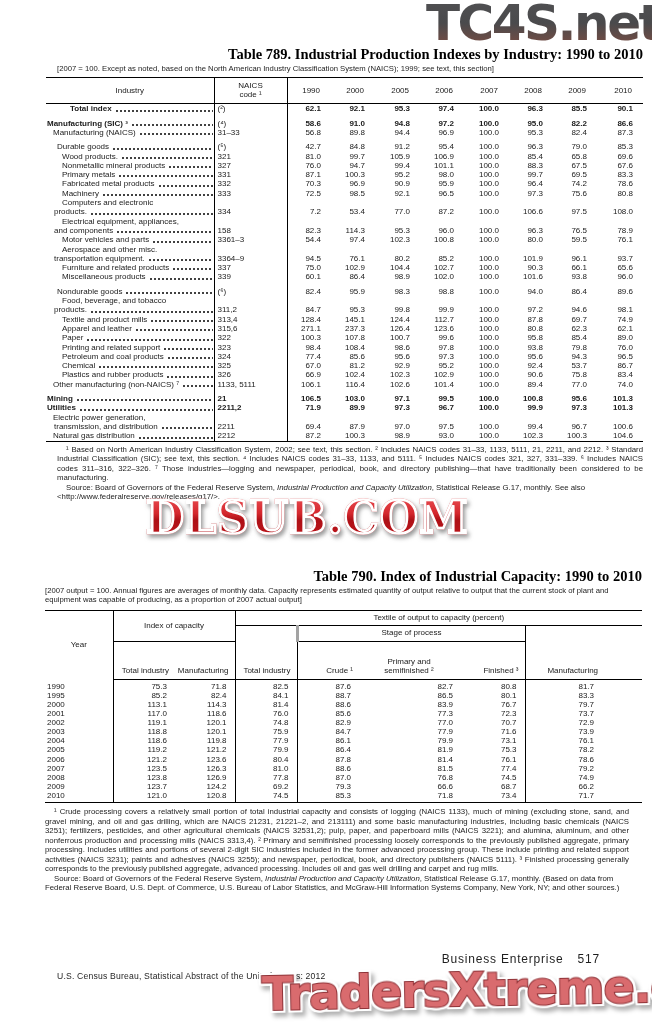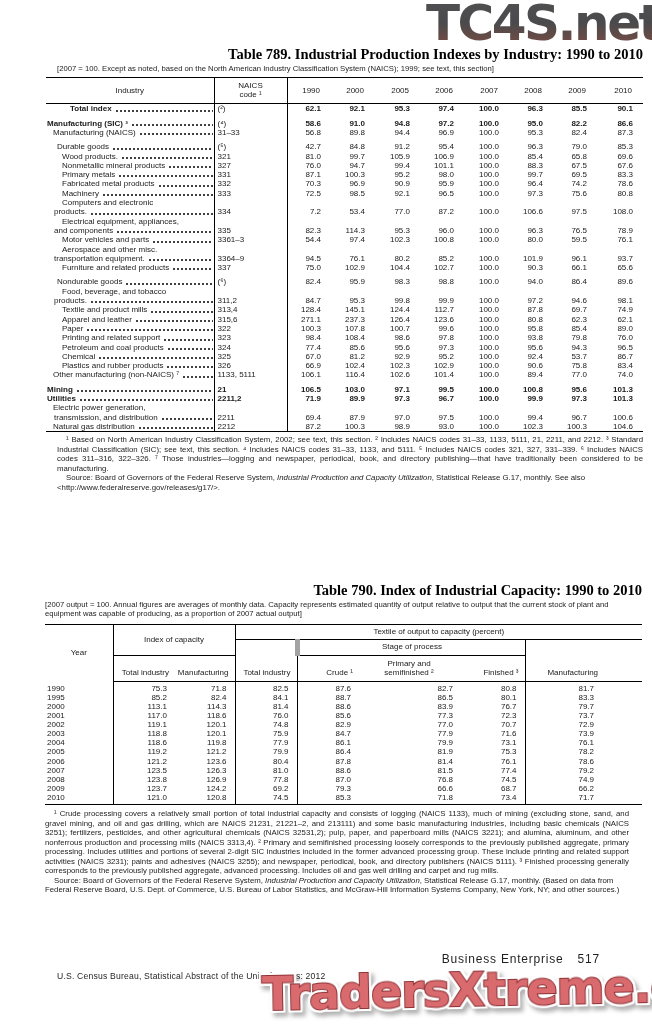--- a/index.html
+++ b/index.html
@@ -35,29 +35,29 @@
   .ind3 { padding-left:16px; } .ind4 { padding-left:24px; }
   .dots { flex:1 1 auto; height:4px; margin:0 1px 1px 3px;
           background-image:radial-gradient(circle,#3a3a3a 0.7px,transparent 0.9px);
           background-size:4px 4px; background-repeat:repeat-x; background-position:left bottom; }
   
   .fn { font-size:7.8px; line-height:9.5px; text-align:justify; margin:0; text-indent:9px; color:#1c1c1c; }
   .fnblock { margin-top:3px; width:586px; }
   .src { font-size:7.8px; line-height:9.5px; margin:0; text-indent:9px; color:#1c1c1c; }
   .src .it { font-style:italic; }
   
-  #block790 { position:absolute; left:45px; top:582px; width:597px; }
+  #block790 { position:absolute; left:45px; top:568px; width:597px; }
   #t790 { margin-top:5px; border-top:1.2px solid #000; border-bottom:1.2px solid #000; }
   #t790 thead th { font-weight:normal; line-height:9.5px; }
   #t790 th.year-head { border-right:1px solid #000; vertical-align:middle; }
   #t790 th.ioc { border-right:1px solid #000; border-bottom:1px solid #000; vertical-align:middle; padding:2px 0; }
   #t790 th.rel { border-bottom:1px solid #000; padding:2px 0 3px; }
   #t790 th.hblank { }
-  #t790 th.stage { border-left:5px solid #a3a3a3; border-right:1px solid #000; border-bottom:1px solid #000; padding:2px 0 3px; }
-  #t790 tr.collabels th { border-bottom:1px solid #000; vertical-align:bottom; text-align:right; padding:3px 6px 3px 0; white-space:pre-line; }
+  #t790 th.stage { border-left:3px solid #a3a3a3; border-right:1px solid #000; border-bottom:1px solid #000; padding:2px 0 3px; }
+  #t790 tr.collabels th { border-bottom:1px solid #000; vertical-align:bottom; text-align:right; padding:15px 6px 3px 0; white-space:pre-line; }
   #t790 tr.collabels th.c1 { border-right:1px solid #000; }
   #t790 tr.collabels th.c2 { border-right:1px solid #000; }
   #t790 tr.collabels th.c4 { text-align:center; padding-right:2px; }
   #t790 tr.collabels th.c5 { border-right:1px solid #000; }
   #t790 tr.collabels th.c6 { padding-right:44px; }
   #t790 tbody td { vertical-align:bottom; line-height:9.1px; white-space:nowrap; }
   #t790 tbody tr:first-child td { padding-top:2px; }
   #t790 tbody tr:last-child td { padding-bottom:2px; }
   #t790 td.year { border-right:1px solid #000; padding-left:2px; }
   #t790 td.val { text-align:right; padding-right:8px; }
@@ -314,21 +314,21 @@
           <tr>
             <td class="lbl">
               <div class="line ind3">
                 <span class="t">Electrical equipment, appliances,</span>
               </div>
               <div class="line cont ind3">
                 <span class="t">and components</span>
                 <span class="dots"></span>
               </div>
             </td>
-            <td class="naics">335</td>
+            <td class="naics">158</td>
             <td class="val">82.3</td>
             <td class="val">114.3</td>
             <td class="val">95.3</td>
             <td class="val">96.0</td>
             <td class="val">100.0</td>
             <td class="val">96.3</td>
             <td class="val">76.5</td>
             <td class="val">78.9</td>
           </tr>
           <tr>
@@ -377,20 +377,37 @@
             </td>
             <td class="naics">337</td>
             <td class="val">75.0</td>
             <td class="val">102.9</td>
             <td class="val">104.4</td>
             <td class="val">102.7</td>
             <td class="val">100.0</td>
             <td class="val">90.3</td>
             <td class="val">66.1</td>
             <td class="val">65.6</td>
+          </tr>
+          <tr>
+            <td class="lbl">
+              <div class="line ind3">
+                <span class="t">Miscellaneous products</span>
+                <span class="dots"></span>
+              </div>
+            </td>
+            <td class="naics">339</td>
+            <td class="val">60.1</td>
+            <td class="val">86.4</td>
+            <td class="val">98.9</td>
+            <td class="val">102.0</td>
+            <td class="val">100.0</td>
+            <td class="val">101.6</td>
+            <td class="val">93.8</td>
+            <td class="val">96.0</td>
           </tr>
           <tr class="gap ">
             <td class="lbl">
               <div class="line ind2">
                 <span class="t">Nondurable goods</span>
                 <span class="dots"></span>
               </div>
             </td>
             <td class="naics">(⁶)</td>
             <td class="val">82.4</td>
@@ -630,20 +647,21 @@
             <td class="val">104.6</td>
           </tr>
         </tbody>
     </table>
     <div class="fnblock">
       <p class="fn">¹ Based on North American Industry Classification System, 2002; see text, this section. ² Includes NAICS codes 31–33, 1133, 5111, 21, 2211, and 2212. ³ Standard Industrial Classification (SIC); see text, this section. ⁴ Includes NAICS codes 31–33, 1133, and 5111. ⁵ Includes NAICS codes 321, 327, 331–339. ⁶ Includes NAICS codes 311–316, 322–326. ⁷ Those industries—logging and newspaper, periodical, book, and directory publishing—that have traditionally been considered to be manufacturing.</p>
       <p class="src"><span>Source: Board of Governors of the Federal Reserve System, </span><span class="it">Industrial Production and Capacity Utilization</span><span>, Statistical Release G.17, monthly. See also &lt;http://www.federalreserve.gov/releases/g17/&gt;.</span></p>
     </div>
   </div>
 
+  <div id="wm-mid" class="wm">DLSUB.COM</div>
 
   <div id="block790">
     <div class="tbl-title">Table 790. Index of Industrial Capacity: 1990 to 2010</div>
     <div class="tbl-note">[2007 output = 100. Annual figures are averages of monthly data. Capacity represents estimated quantity of output relative to output that the current stock of plant and equipment was capable of producing, as a proportion of 2007 actual output]</div>
     <table id="t790">
       <colgroup>
         <col style="width:68px">
           <col style="width:62px">
           <col style="width:60px">
           <col style="width:62px">

